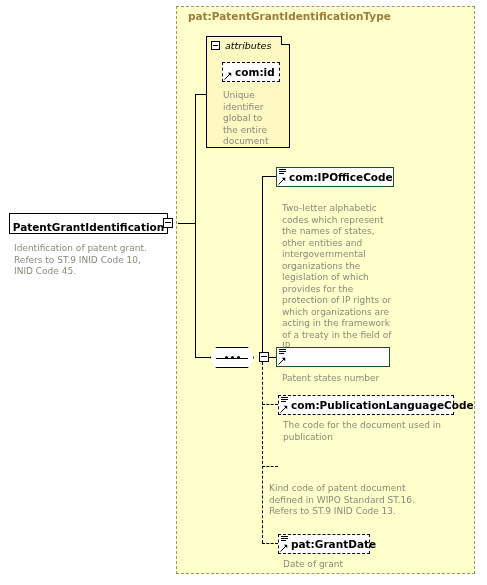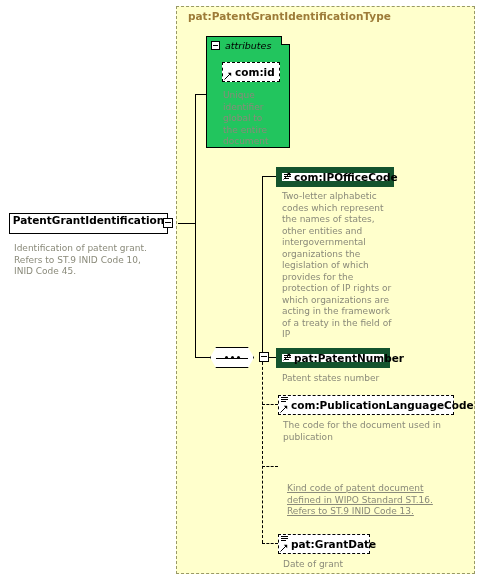--- a/index.html
+++ b/index.html
@@ -43,21 +43,21 @@
     letter-spacing: 0px;
   }
 
   
   .attributes-box {
     position: absolute;
     left: 206px;
     top: 36px;
     width: 84px;
     height: 112px;
-    background: #22c55e;
+    background: #fef9c3;
     border: 1px solid #000000;
     box-sizing: border-box;
   }
   .attributes-fold {
     position: absolute;
     right: -1px;
     top: -1px;
     width: 9px;
     height: 9px;
     background: #ffffcc;
@@ -99,21 +99,21 @@
     margin-left: 5px;
     white-space: nowrap;
   }
 
   
   .node {
     position: absolute;
   }
   .node-box {
     position: relative;
-    border: 6px solid #14532d;
+    border: 1px solid #14532d;
     background: #ffffff;
     box-sizing: border-box;
     height: 20px;
     display: inline-flex;
     align-items: center;
     padding: 0 6px 0 12px;
     white-space: nowrap;
   }
   .node-box.optional {
     border: 1px dashed #000;
@@ -167,21 +167,21 @@
     top: 213px;
   }
   .root-box {
     position: relative;
     border: 1px solid #000;
     background: #fff;
     box-sizing: border-box;
     height: 21px;
     width: 159px;
     display: flex;
-    align-items: flex-start;
+    align-items: flex-end;
     justify-content: center;
   }
   .root-label {
     font-size: 10.5px;
     font-weight: bold;
     color: #000;
   }
   .root-shadow {
     position: absolute;
     left: 4px;
@@ -404,37 +404,36 @@
       </span>
       <span class="glyph-arrow">
         <svg width="8" height="8" viewBox="0 0 8 8">
           <path d="M0.5 7.5 L6.5 1.5" stroke="#000" stroke-width="1" fill="none"></path>
           <path d="M7.2 0.8 L7.2 4.2 L3.8 0.8 Z" fill="#000"></path>
         </svg>
       </span>
       <span class="node-label">com:IPOfficeCode</span>
     </div>
   </div>
-  <div class="doc mid" style="left:282px; top:191px;">Two-letter alphabetic codes which represent the names of states, other entities and intergovernmental organizations the legislation of which provides for the protection of IP rights or which organizations are acting in the framework of a treaty in the field of IP</div>
+  <div class="doc mid" style="left:282px; top:203px;">Two-letter alphabetic codes which represent the names of states, other entities and intergovernmental organizations the legislation of which provides for the protection of IP rights or which organizations are acting in the framework of a treaty in the field of IP</div>
 
   <div class="node" style="left:276px; top:347px;">
     <div class="node-shadow" style="width:114px;"></div>
     <div class="node-box" style="width:114px;">
       <span class="glyph-lines">
         <i></i>
           <i></i>
           <i></i>
       </span>
       <span class="glyph-arrow">
         <svg width="8" height="8" viewBox="0 0 8 8">
           <path d="M0.5 7.5 L6.5 1.5" stroke="#000" stroke-width="1" fill="none"></path>
           <path d="M7.2 0.8 L7.2 4.2 L3.8 0.8 Z" fill="#000"></path>
         </svg>
       </span>
-      <span class="node-label">pat:PatentNumber</span>
     </div>
   </div>
   <div class="doc mid" style="left:282px; top:373px;">Patent states number</div>
 
   <div class="node" style="left:278px; top:394px;">
     <div class="node-shadow" style="width:176px;"></div>
     <div class="node-box optional" style="width:176px;">
       <span class="glyph-lines">
         <i></i>
           <i></i>
@@ -444,21 +443,21 @@
         <svg width="8" height="8" viewBox="0 0 8 8">
           <path d="M0.5 7.5 L6.5 1.5" stroke="#000" stroke-width="1" fill="none"></path>
           <path d="M7.2 0.8 L7.2 4.2 L3.8 0.8 Z" fill="#000"></path>
         </svg>
       </span>
       <span class="node-label">com:PublicationLanguageCode</span>
     </div>
   </div>
   <div class="doc wide" style="left:283px; top:420px; width:158px;">The code for the document used in publication</div>
 
-  <div class="doc wide" style="left:287px; top:483px; width:172px;text-decoration:underline;">Kind code of patent document defined in WIPO Standard ST.16. Refers to ST.9 INID Code 13.</div>
+  <div class="doc wide" style="left:269px; top:483px; width:172px;">Kind code of patent document defined in WIPO Standard ST.16. Refers to ST.9 INID Code 13.</div>
 
   <div class="node" style="left:278px; top:533px;">
     <div class="node-shadow" style="width:92px;"></div>
     <div class="node-box optional" style="width:92px;">
       <span class="glyph-lines">
         <i></i>
           <i></i>
           <i></i>
       </span>
       <span class="glyph-arrow">

